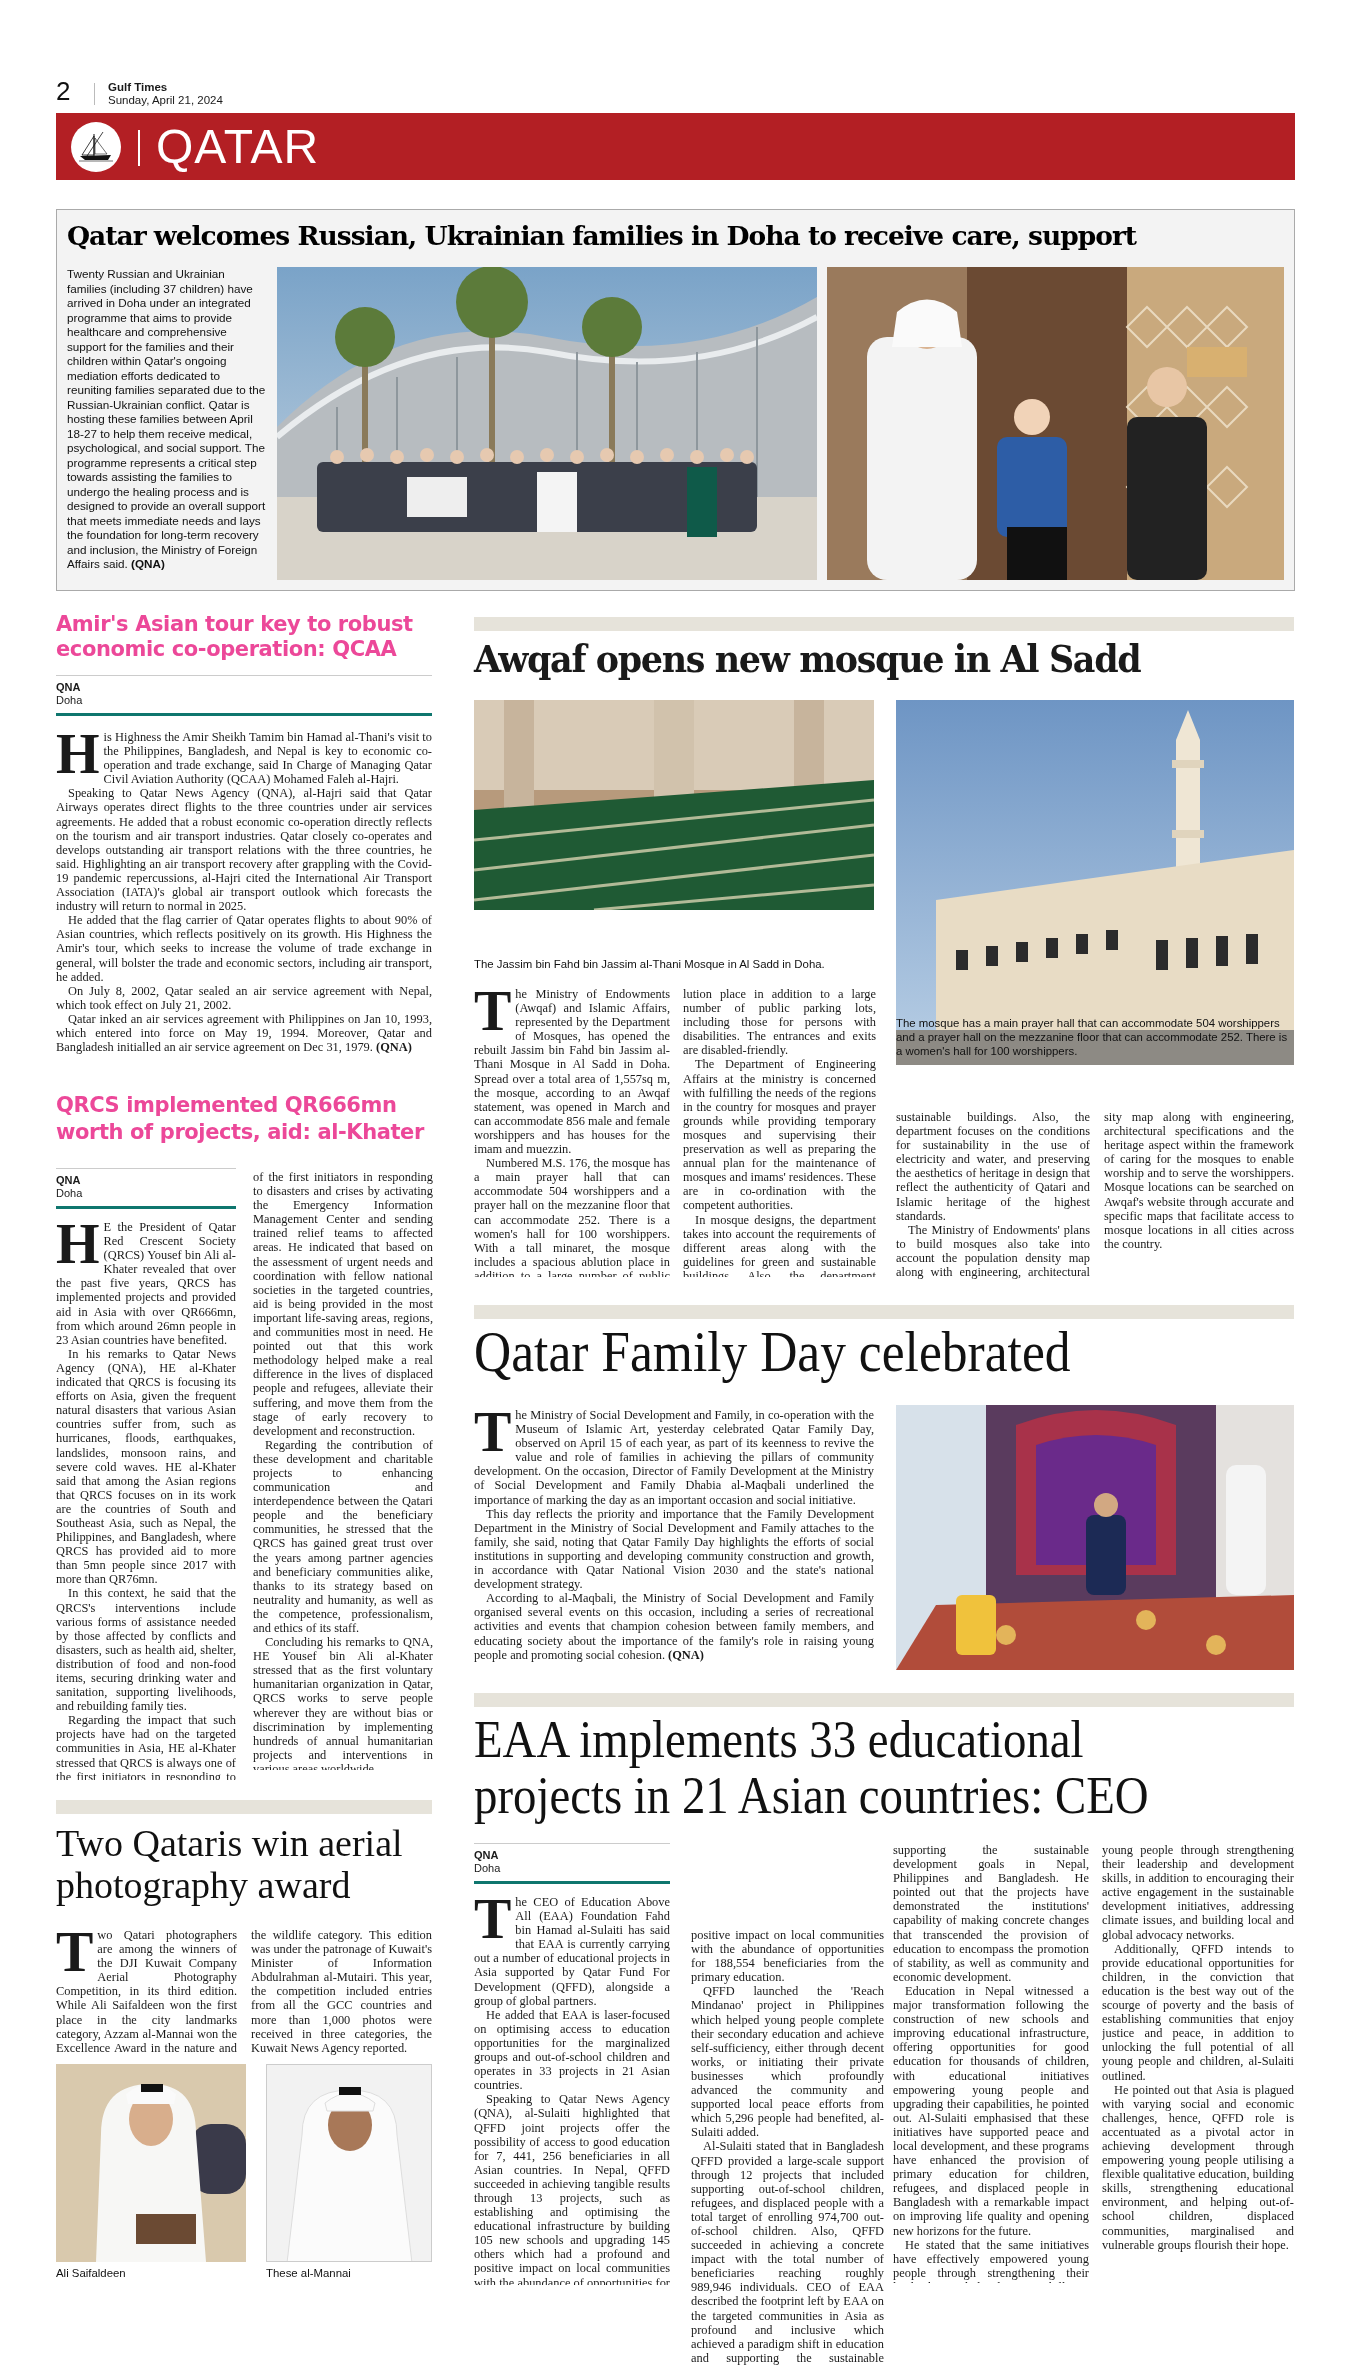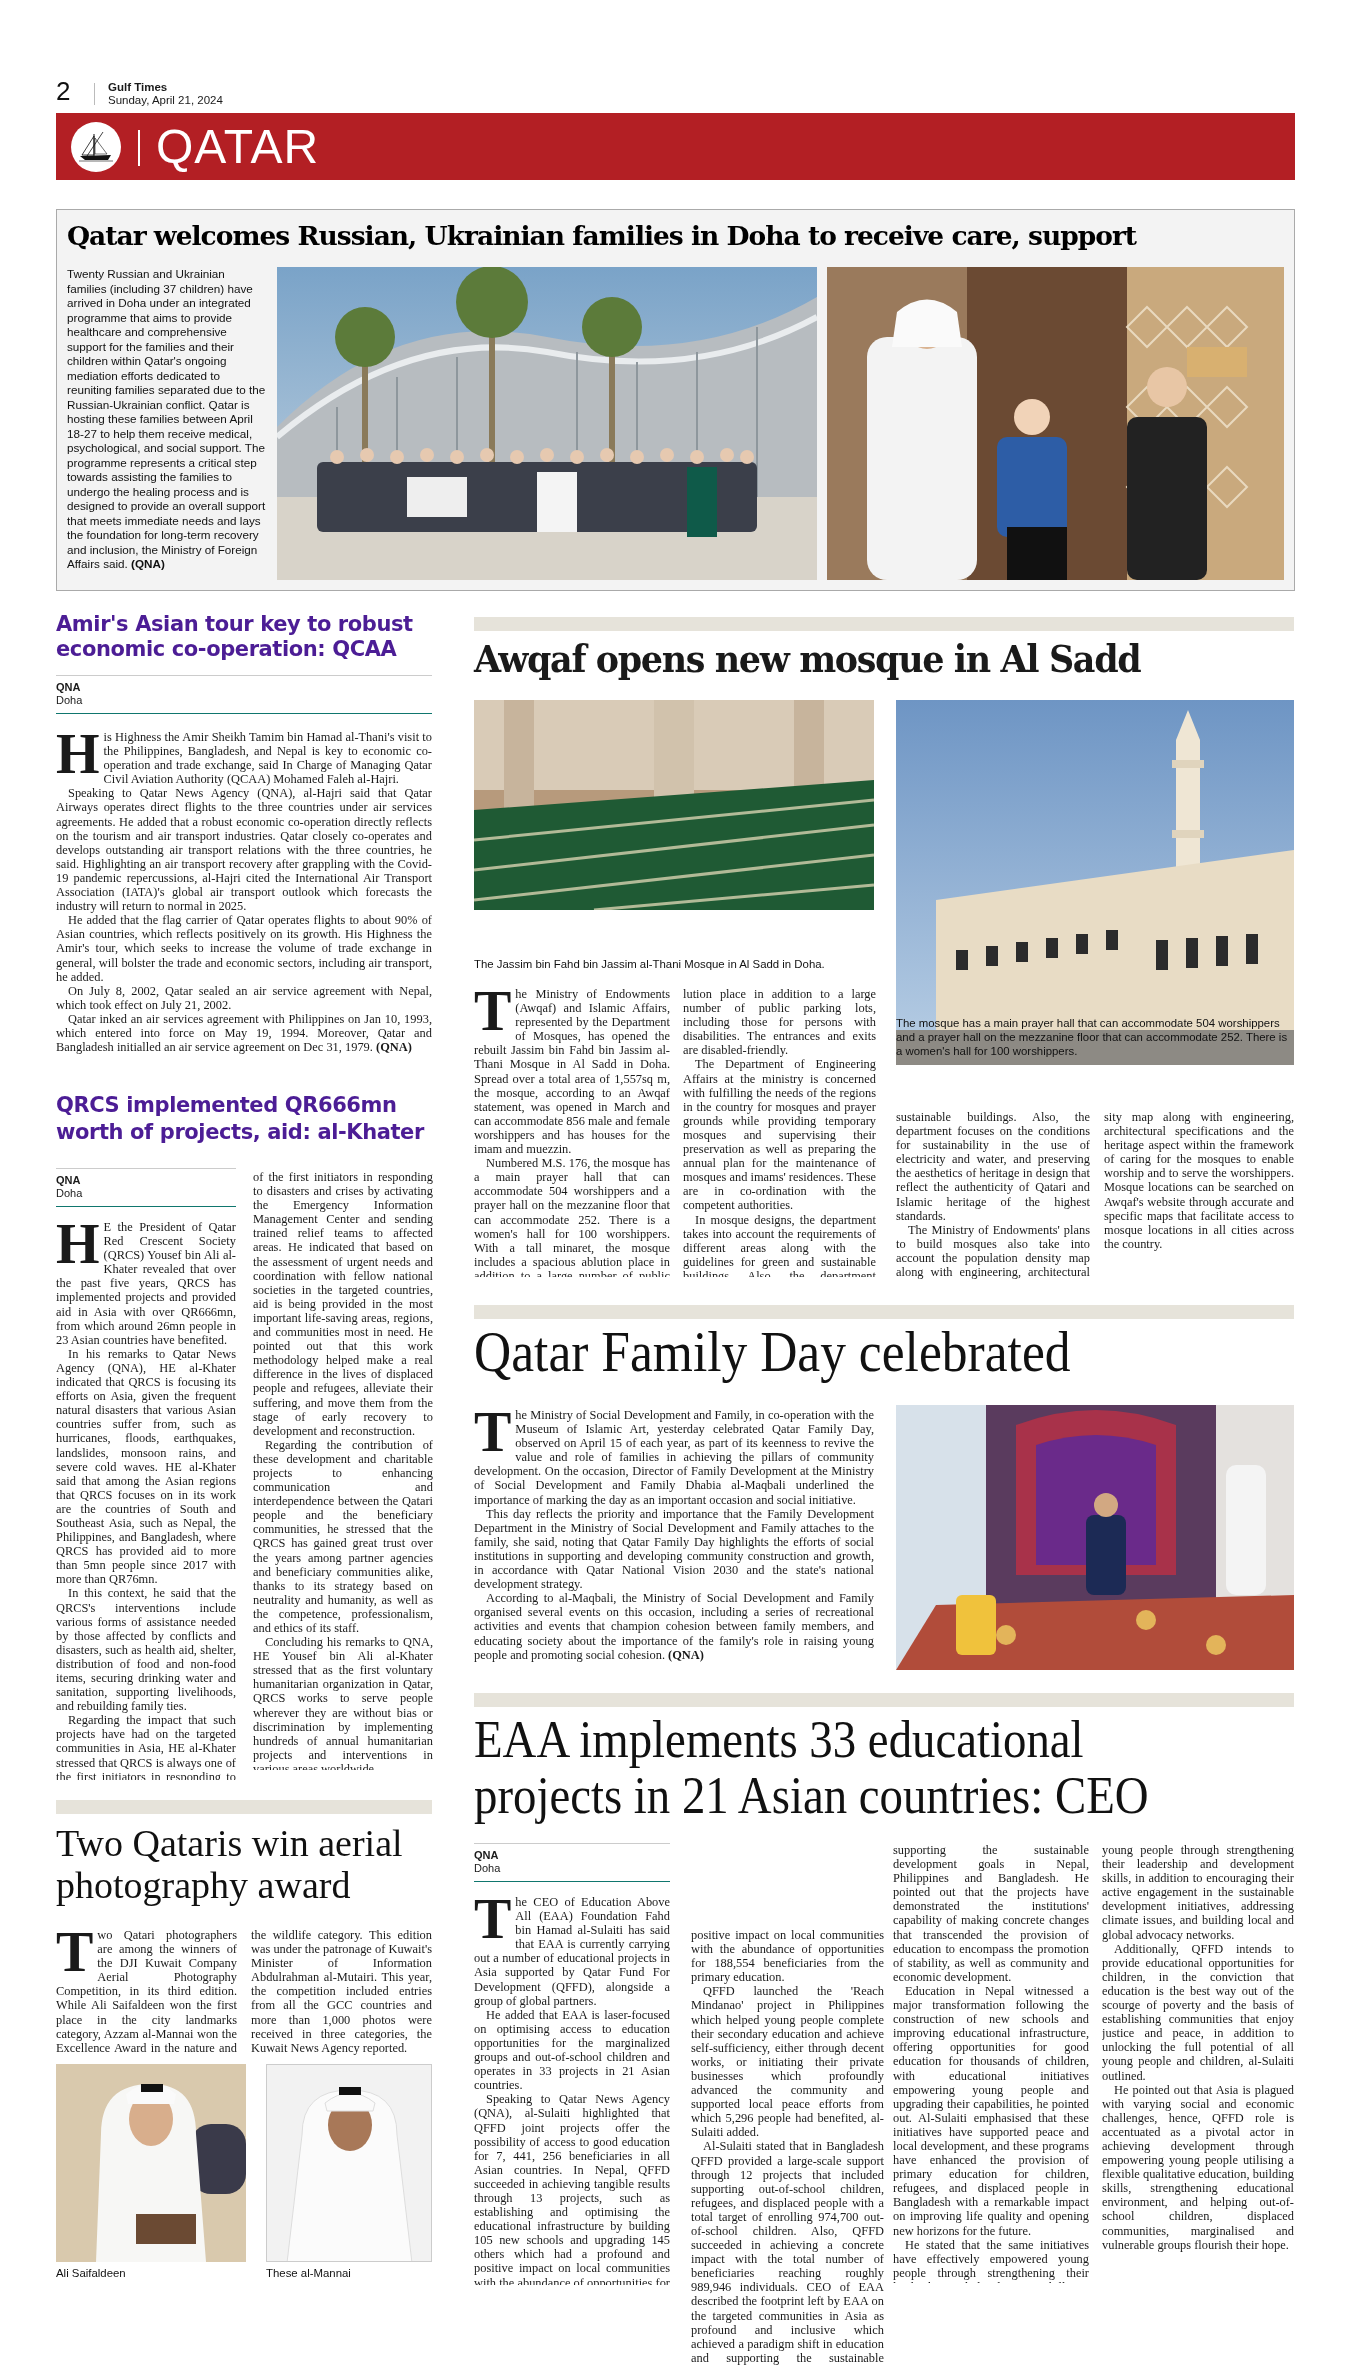--- a/index.html
+++ b/index.html
@@ -17,23 +17,23 @@
   .bar-div { left: 82px; top: 17px; width: 2px; height: 36px; background: #fff; }
   .section-title { left: 100px; top: 6px; font-family: "Liberation Sans", sans-serif; font-size: 48px; color: #fff; letter-spacing: 1px; line-height: 56px; font-weight: normal; }
 
   
   .feature { left: 56px; top: 209px; width: 1239px; height: 382px; background: #f3f3f3; border: 1px solid #aaa; }
   .feature-head { left: 10px; top: 6px; font-family: "DejaVu Serif", serif; font-weight: bold; font-size: 26.5px; color: #000000; letter-spacing: -1px; white-space: nowrap; line-height: 40px; }
   .feature-body { left: 10px; top: 57px; width: 200px; font-family: "Liberation Sans", sans-serif; font-size: 11.7px; line-height: 14.5px; color: #111; }
   .photo { background: #888; overflow: hidden; }
 
   
-  .hl-sans { font-family: "DejaVu Sans", sans-serif; font-weight: bold; color: #4c1d95; letter-spacing: -0.4px; }
+  .hl-sans { font-family: "DejaVu Sans", sans-serif; font-weight: bold; color: #ec4899; letter-spacing: -0.4px; }
   .hl-serif { font-family: "Liberation Serif", serif; color: #111; }
-  .byline-box { border-top: 1px solid #ccc; border-bottom: 1px solid #0f766e; padding: 5px 0 6px; font-family: "Liberation Sans", sans-serif; }
+  .byline-box { border-top: 1px solid #ccc; border-bottom: 3px solid #0f766e; padding: 5px 0 6px; font-family: "Liberation Sans", sans-serif; }
   .by-agency { font-weight: bold; font-size: 11px; line-height: 13px; display: block; }
   .by-place { font-size: 11px; line-height: 13px; display: block; }
 
   .body-text { font-family: "Liberation Serif", serif; font-size: 12.4px; line-height: 14.1px; text-align: justify; color: #1a1a1a; hyphens: auto; }
   .body-text p { text-indent: 12px; }
   .body-text p.first { text-indent: 0; }
   .dropcap { float: left; font-family: "Liberation Serif", serif; font-size: 56px; line-height: 44px; padding: 2px 4px 0 0; font-weight: bold; }
   .cols2 { column-count: 2; column-gap: 14px; }
   .caption { font-family: "Liberation Sans", sans-serif; font-size: 11.4px; line-height: 14px; color: #111; }
   .sep-band { background: #e6e3da; height: 14px; }

